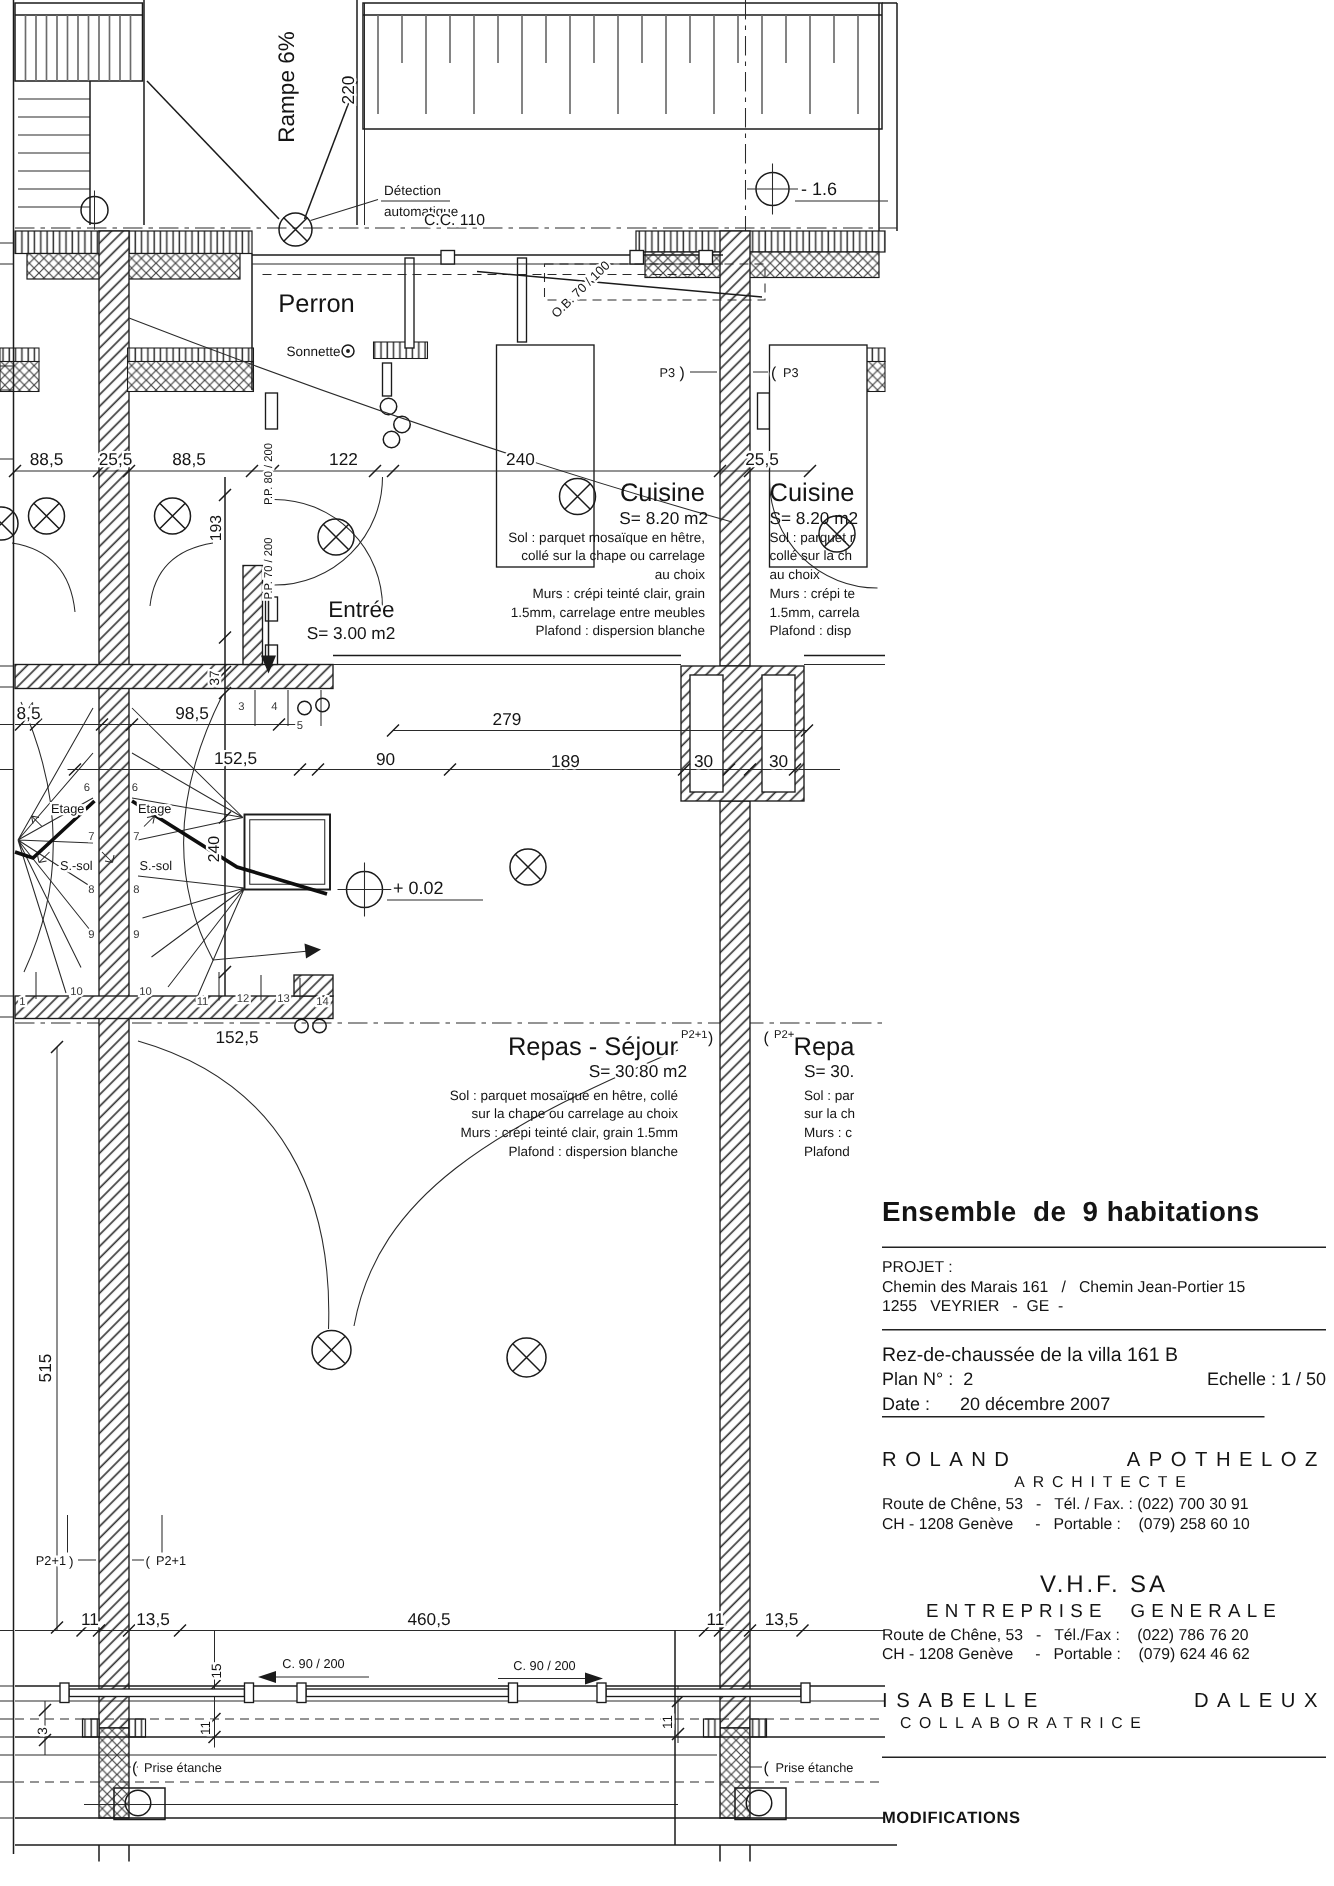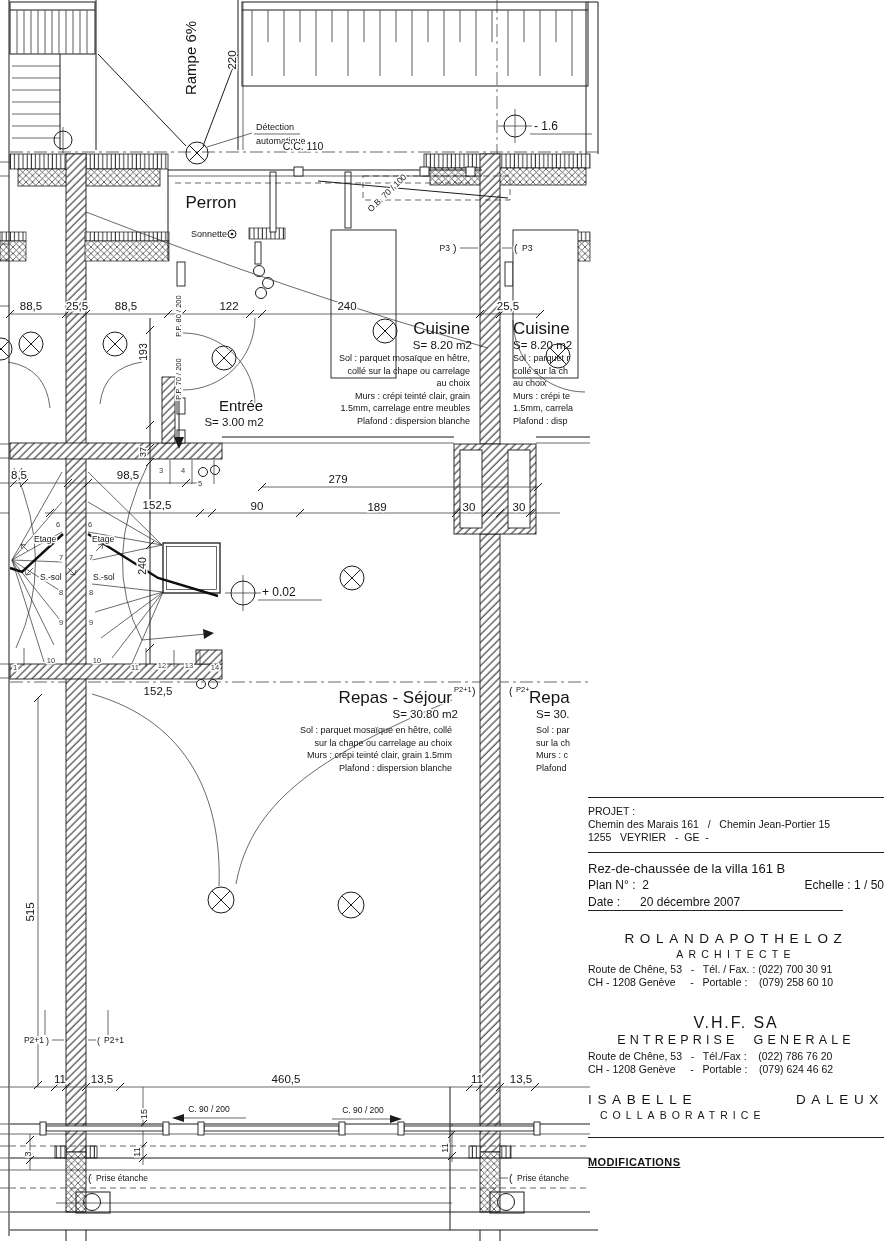--- a/index.html
+++ b/index.html
@@ -22,27 +22,27 @@
   .sn{font-size:7.5px;fill:#3a3a3a;text-anchor:middle}
   
   #tb{position:absolute;left:588px;top:797px;width:296px;}
   #tb .pre{white-space:pre}
   .tb-title{font-size:18.5px;font-weight:bold;letter-spacing:.3px;margin:0 0 12px 0;white-space:pre}
   .tb-hr{border:0;border-top:1.4px solid #222;margin:0 0 7px 0}
   .tb-s{font-size:10.5px;line-height:13px;margin:0}
   .tb-b{font-size:13px;font-weight:normal;margin:8px 0 2px 0}
   .tb-row{display:flex;justify-content:space-between;font-size:12px;margin:2px 0}
   .tb-date{font-size:12px;border-bottom:1.2px solid #222;padding-bottom:1px;width:86%;margin-top:3px}
-  .tb-name{display:flex;justify-content:center;font-size:13.5px;letter-spacing:.42em;margin-top:20px}
+  .tb-name{display:flex;justify-content:space-between;font-size:13.5px;letter-spacing:.42em;margin-top:20px}
   .tb-role{font-size:10.5px;letter-spacing:.5em;text-align:center;margin:2px 0 3px 0}
   .tb-firm{font-size:16px;text-align:center;margin-top:25px;letter-spacing:.12em}
   .tb-firmrole{font-size:12.5px;letter-spacing:.33em;text-align:center;margin:1px 0 3px 0;white-space:pre}
   .tb-collab{display:flex;justify-content:space-between;font-size:13.5px;letter-spacing:.42em;margin-top:16px}
   .tb-collabrole{font-size:10.5px;letter-spacing:.48em;margin:2px 0 16px 12px}
-  .tb-mods{font-size:11px;font-weight:bold;text-decoration:underline;margin-top:18px;letter-spacing:.4px}
+  .tb-mods{font-size:11px;font-weight:bold;margin-top:34px;letter-spacing:.4px}
 </style>
 </head>
 <body>
 
 <div id="stage">
 <svg width="889" height="1257" viewBox="0 0 889 1257">
 <defs>
   <pattern id="pd" width="5.5" height="5.5" patternUnits="userSpaceOnUse" patternTransform="rotate(45)">
     <rect width="5.5" height="5.5" fill="#fff"></rect>
           <line x1="2" y1="0" x2="2" y2="5.5" stroke="#333" stroke-width="1.1"></line>
@@ -443,20 +443,21 @@
   <text class="t11 mid halo" x="477" y="1083">11</text>
   <text class="t11 mid halo" x="521" y="1083">13,5</text>
   <text class="t9 mid halo" transform="translate(147,1114) rotate(-90)">15</text>
   <text class="t9 mid halo" transform="translate(140,1152) rotate(-90)">11</text>
   <text class="t9 mid halo" transform="translate(31,1154) rotate(-90)">3</text>
   <text class="t9 mid halo" transform="translate(448,1148) rotate(-90)">11</text>
 </g>
 </svg>
 
 <div id="tb">
+  <div class="tb-title">Ensemble  de  9 habitations</div>
   <hr class="tb-hr">
   <p class="tb-s">PROJET :</p>
   <p class="tb-s pre">Chemin des Marais 161   /   Chemin Jean-Portier 15</p>
   <p class="tb-s pre">1255   VEYRIER   -  GE  -</p>
   <hr class="tb-hr" style="margin-top:8px">
   <div class="tb-b">Rez-de-chaussée de la villa 161 B</div>
   <div class="tb-row">
     <span class="pre">Plan N° :  2</span>
     <span>Echelle : 1 / 50</span>
   </div>

